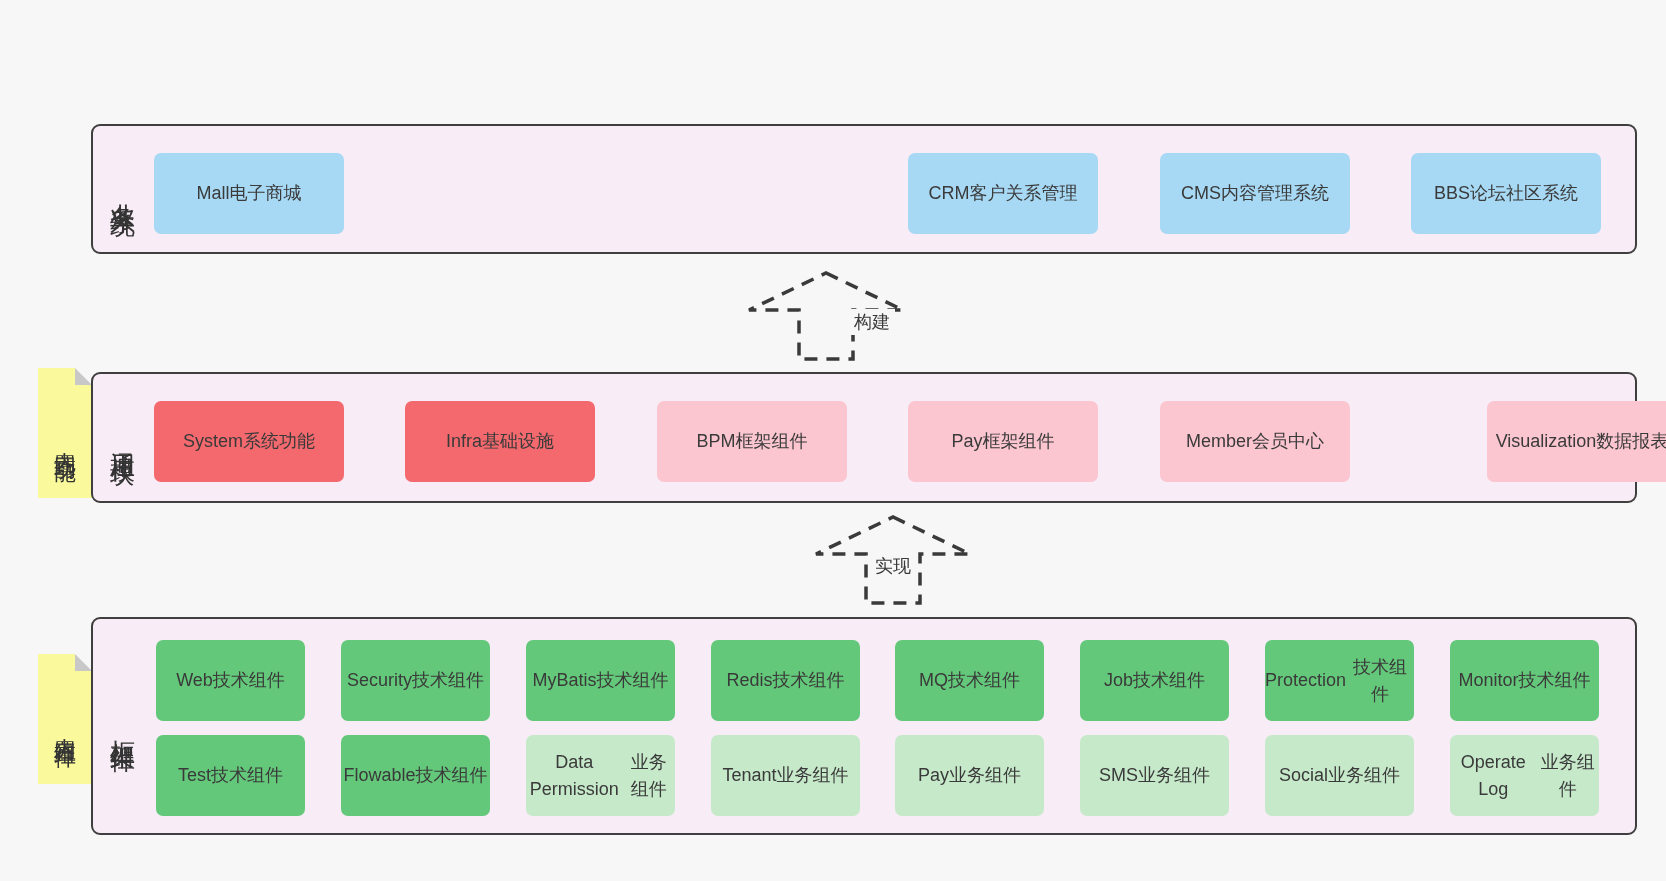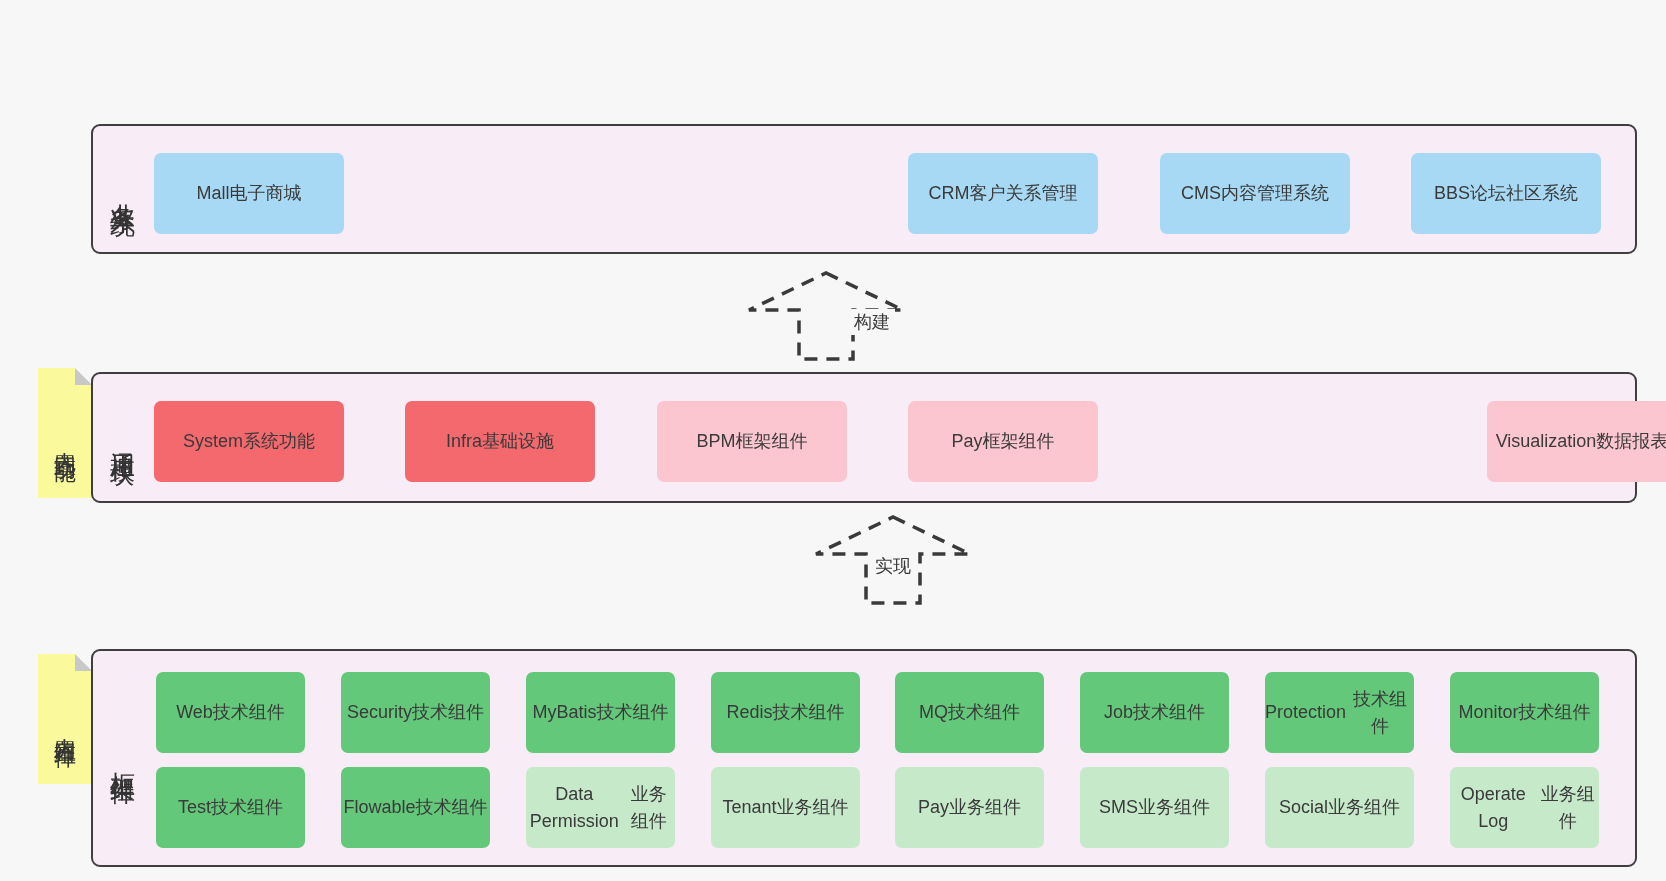--- a/index.html
+++ b/index.html
@@ -27,21 +27,21 @@
     position:absolute;left:50%;top:55%;transform:translate(-50%,-50%);
     writing-mode:vertical-lr;text-orientation:upright;
     font-size:22px;letter-spacing:3px;white-space:nowrap;color:#333;
   }
   .panel{
     position:absolute;left:91px;width:1546px;background:var(--panel-bg);
     border:2px solid var(--panel-border);border-radius:9px;z-index:2;
   }
   #panel-business{top:124px;height:130px;}
   #panel-modules{top:372px;height:131px;}
-  #panel-framework{top:617px;height:218px;margin-top:32px;}
+  #panel-framework{top:617px;height:218px;}
   .panel-label{
     position:absolute;left:14px;top:50%;transform:translateY(-50%);
     writing-mode:vertical-lr;text-orientation:upright;
     font-size:25px;letter-spacing:3px;white-space:nowrap;color:#333;
   }
   .box{
     position:absolute;width:190px;height:81px;border-radius:7px;
     display:flex;flex-direction:row;align-items:center;justify-content:center;
     text-align:center;font-size:18px;line-height:1.45;
   }
@@ -119,20 +119,24 @@
     <span>基础设施</span>
   </div>
   <div class="box pink" style="left:564px">
     <span>BPM</span>
     <span>框架组件</span>
   </div>
   <div class="box pink" style="left:815px">
     <span>Pay</span>
     <span>框架组件</span>
   </div>
+  <div class="box pink" style="left:1067px">
+    <span>Member</span>
+    <span>会员中心</span>
+  </div>
   <div class="box pink" style="left:1394px">
     <span>Visualization</span>
     <span>数据报表</span>
   </div>
 </div>
 
 <div class="panel" id="panel-framework">
   <span class="panel-label">框架组件</span>
 
   <div class="box sm green r1" style="left:63px">

